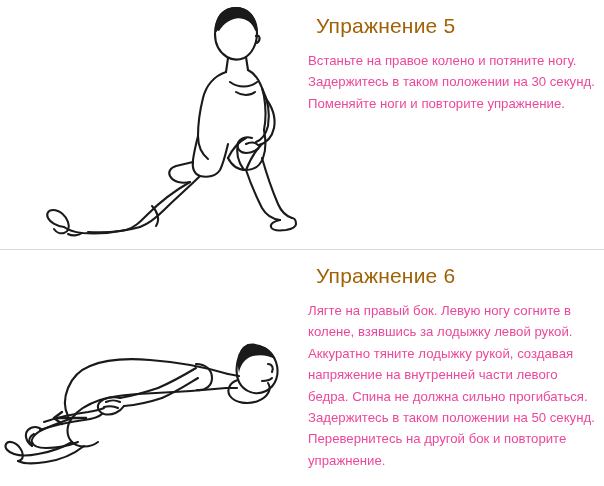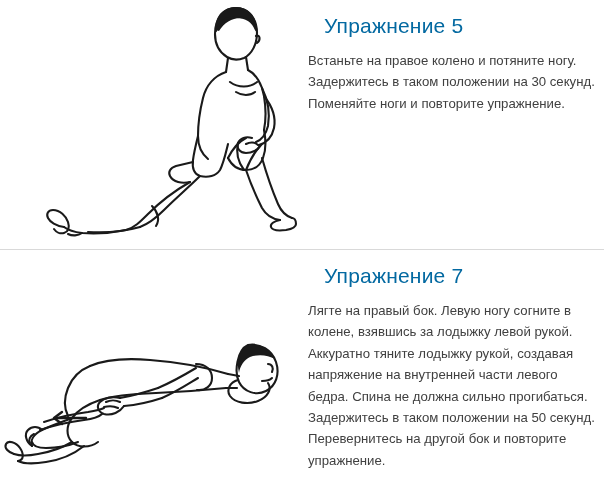--- a/index.html
+++ b/index.html
@@ -41,28 +41,28 @@
     right: 6px;
     width: 290px;
   }
   #exercise-1 .text-col { top: 14px; }
   #exercise-2 .text-col { top: 14px; }
 
   .ex-title {
     font-size: 21px;
     font-weight: normal;
     letter-spacing: 0.2px;
-    color: #0369a1;
-    margin: 0 0 13px 16px;
+    color: #a16207;
+    margin: 0 0 13px 8px;
     line-height: 1.1;
   }
   .ex-body {
     font-size: 13.2px;
     line-height: 1.62;
-    color: #404040;
+    color: #ec4899;
     margin: 0;
     text-align: left;
   }
   .divider {
     position: absolute;
     left: 0;
     top: 249px;
     width: 604px;
     height: 1px;
     background: #d9d9d9;
@@ -185,18 +185,18 @@
         <path d="M84 196 C74 204 60 210 46 212 C34 214 24 214 18 211"></path>
 
         <path d="M14 204 C8 202 4 198 6 194 C8 190 16 192 20 198 C24 204 24 210 18 211"></path>
 
         <path d="M86 168 L56 168" stroke-width="2.4"></path>
         <path d="M62 162 L54 168 L62 174" stroke-width="2.4"></path>
       </svg>
     </div>
 
     <div class="text-col">
-      <h2 class="ex-title">Упражнение 7</h2>
+      <h2 class="ex-title">Упражнение 6</h2>
       <p class="ex-body">Лягте на правый бок. Левую ногу согните в колене, взявшись за лодыжку левой рукой. Аккуратно тяните лодыжку рукой, создавая напряжение на внутренней части левого бедра. Спина не должна сильно прогибаться. Задержитесь в таком положении на 50 секунд. Перевернитесь на другой бок и повторите упражнение.</p>
     </div>
   </div>
 
 </div>
 
 </body></html>

